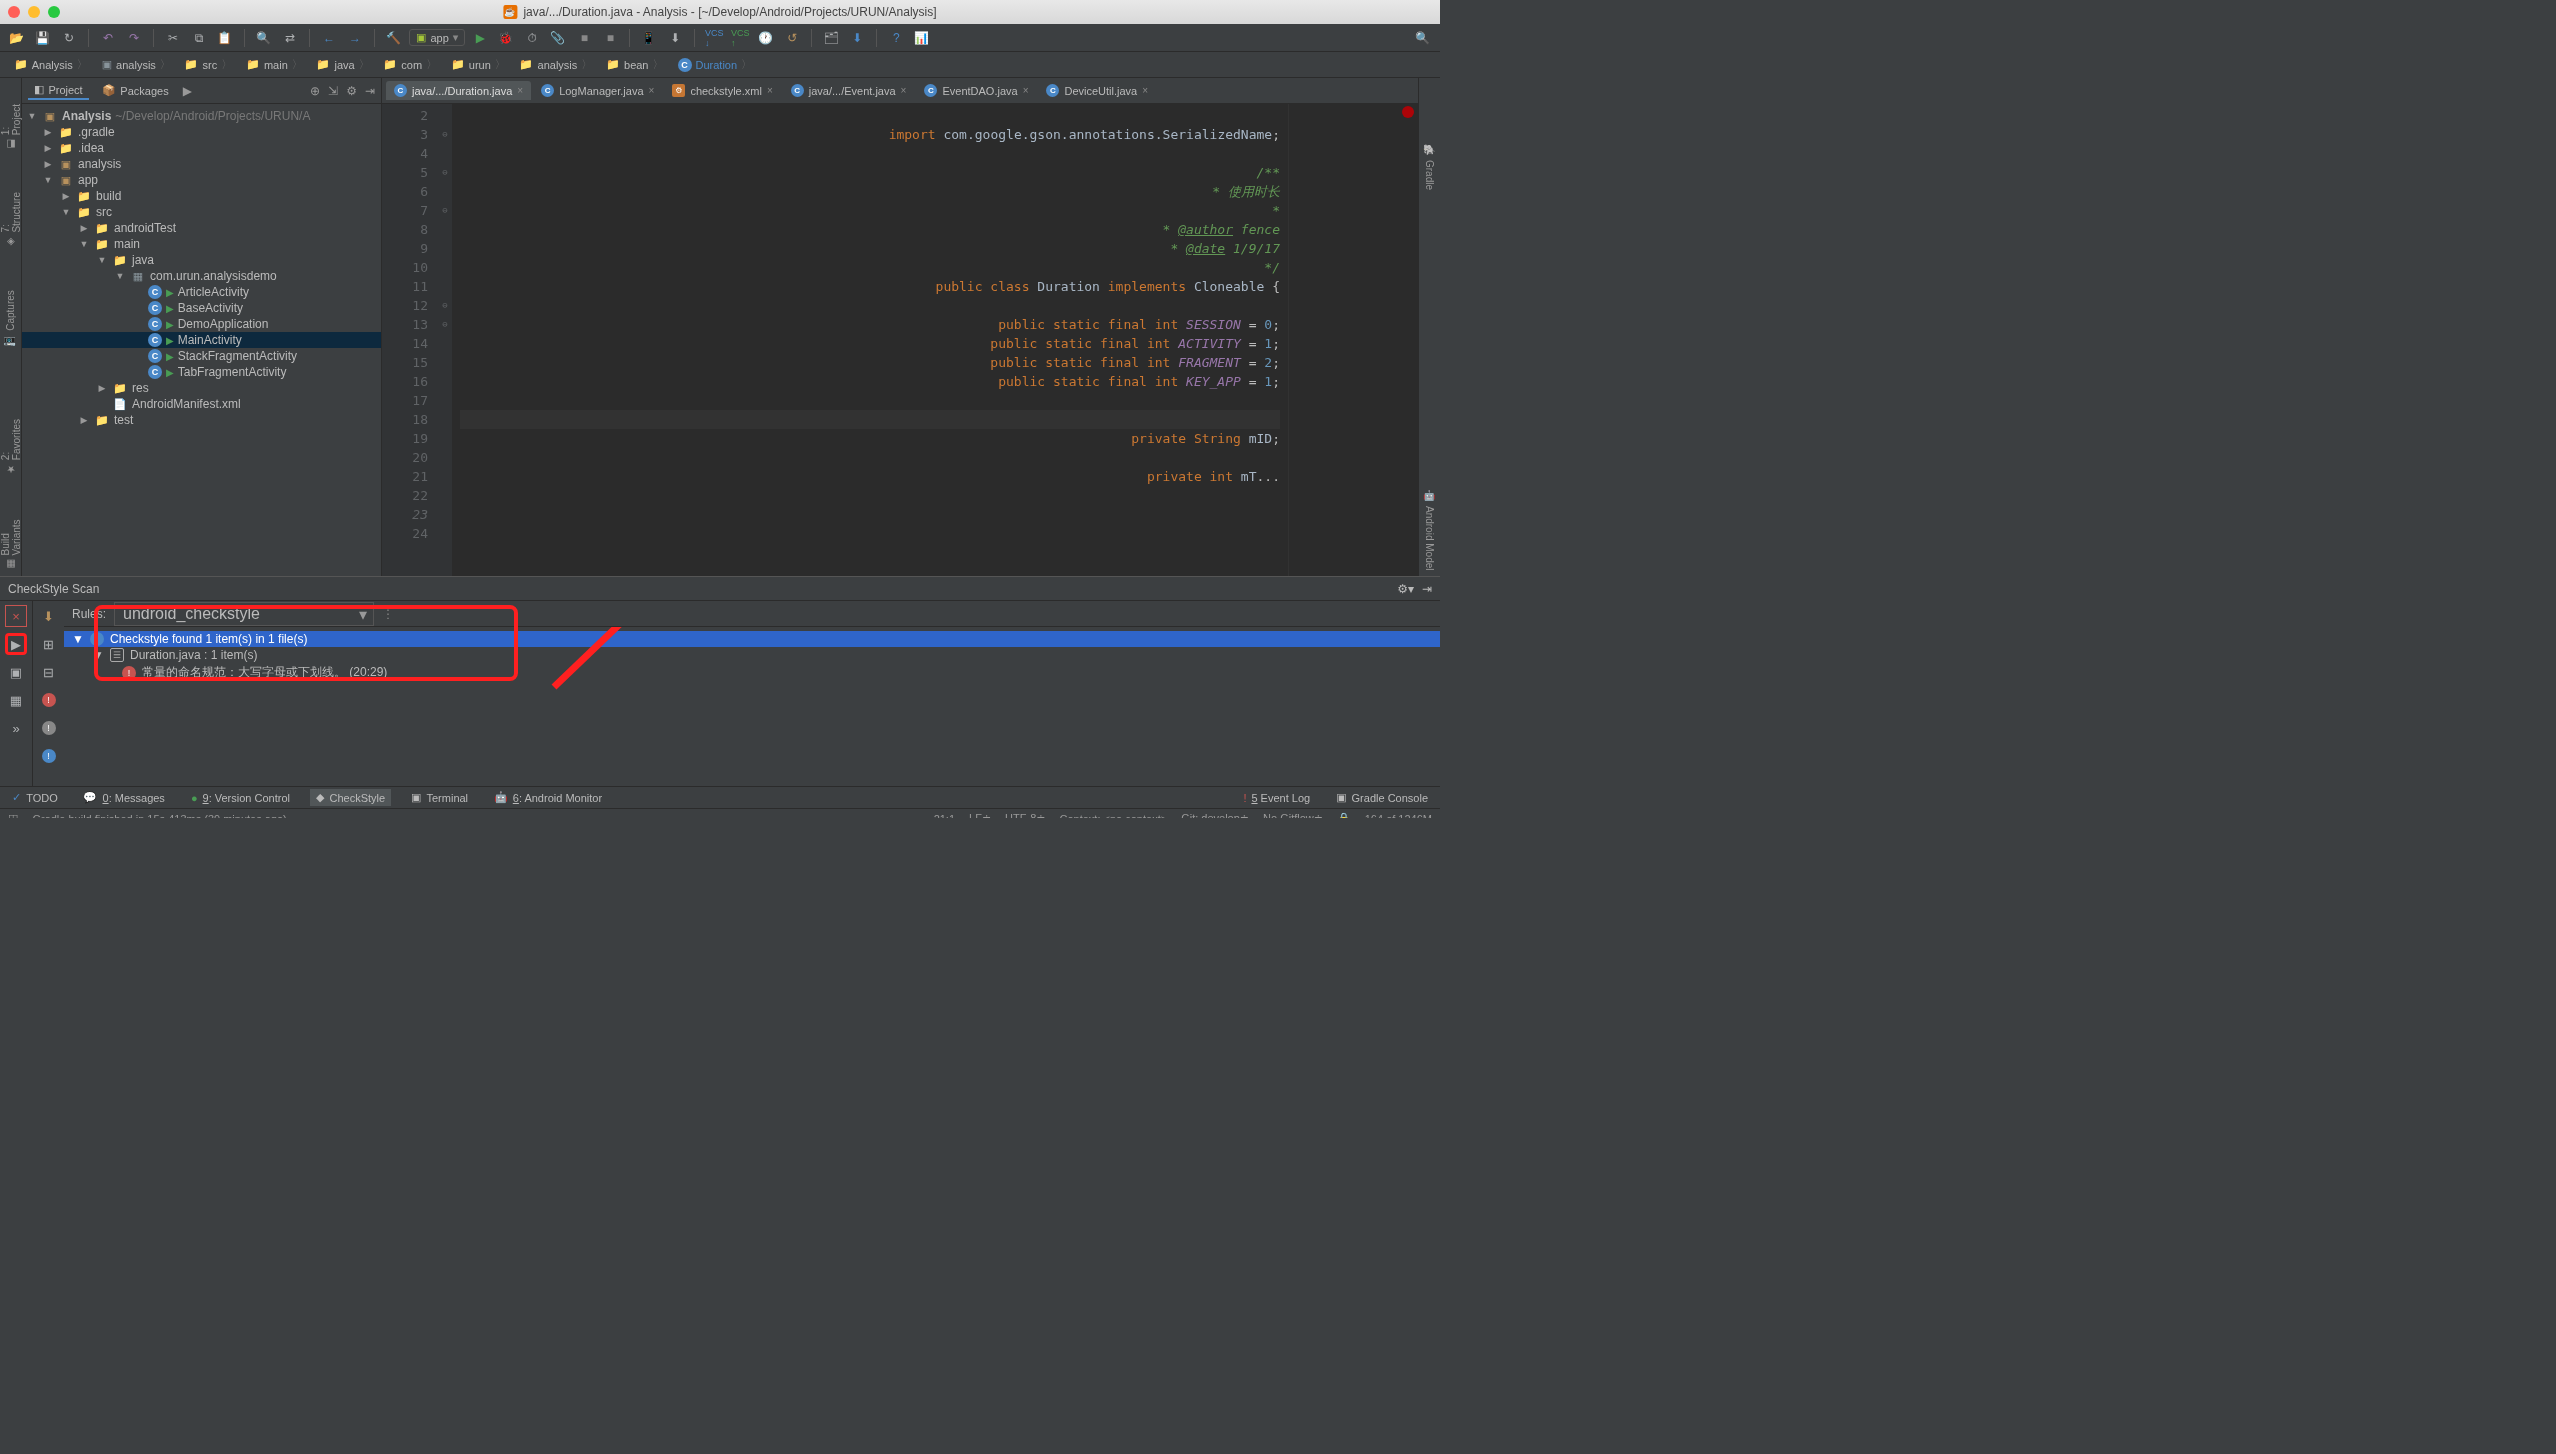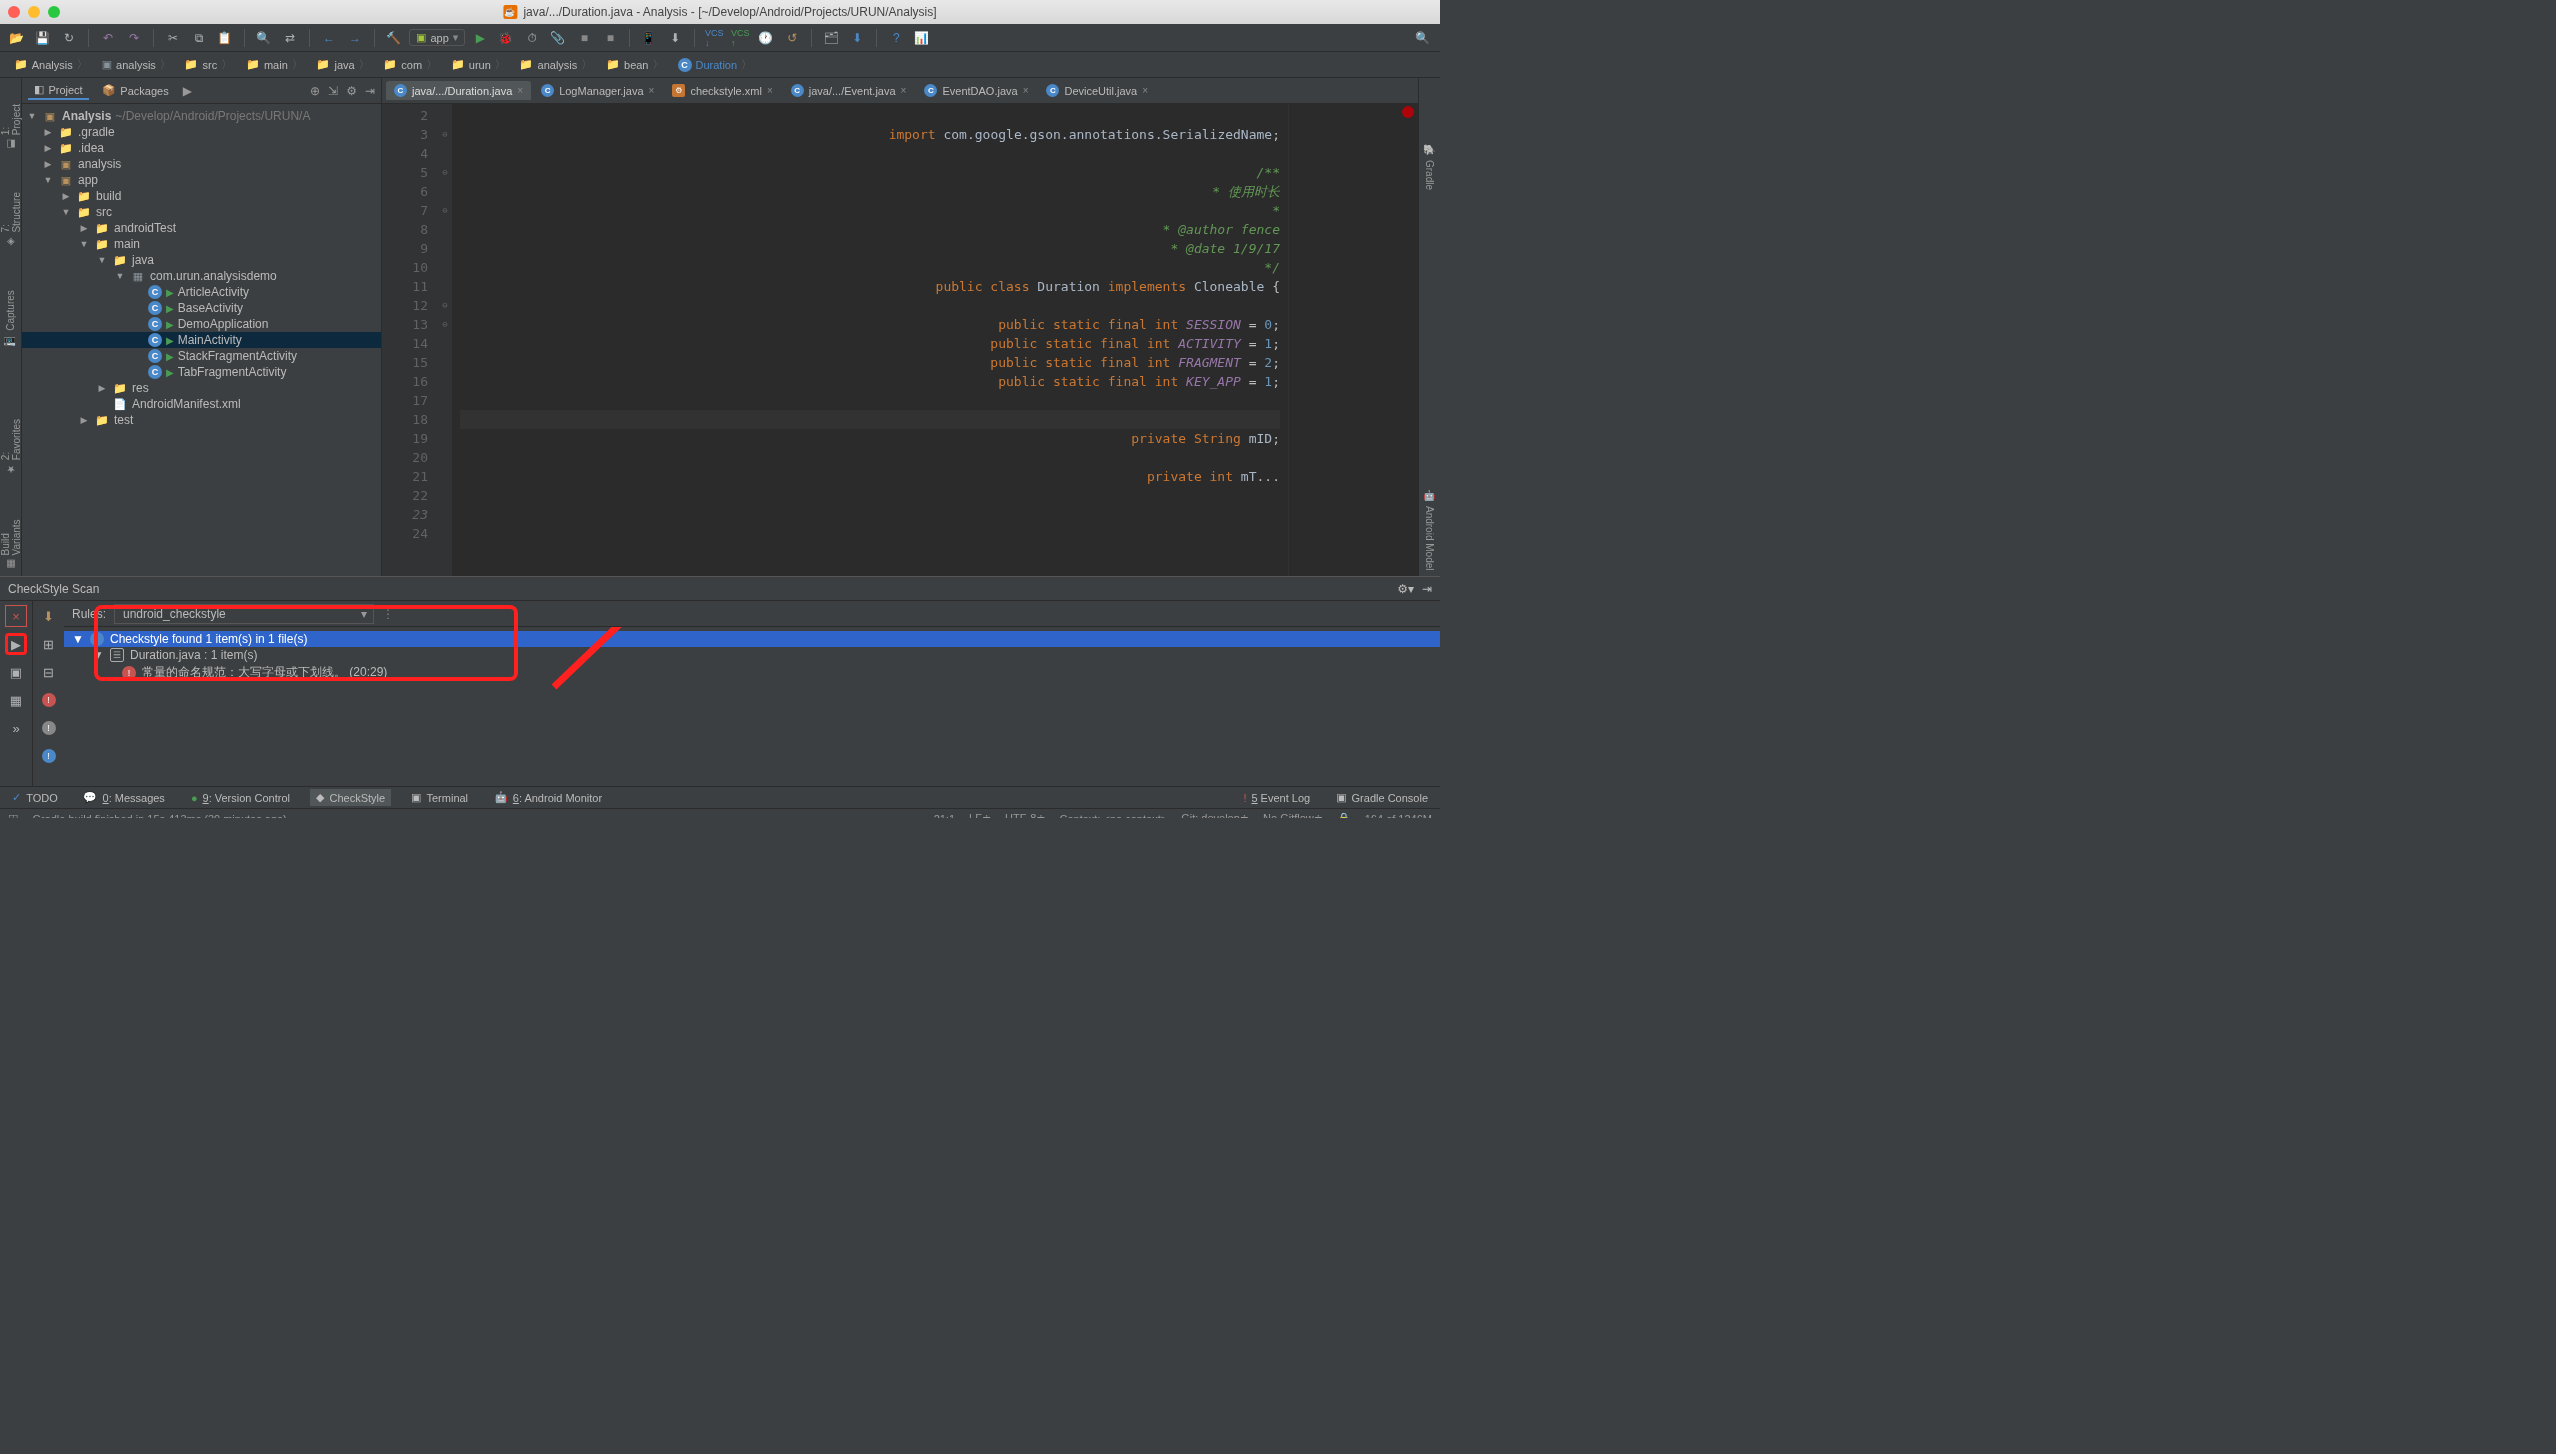--- a/index.html
+++ b/index.html
@@ -62,39 +62,39 @@
 .fold-col .fm { height: 19px; display: flex; align-items: center; justify-content: center; color: #606366; font-size: 9px; }
 .code-col { flex: 1; padding: 2px 8px; text-align: right; }
 .code-line { height: 19px; white-space: pre; }
 .hl-line { background: #323232; }
 .kw { color: #cc7832; }
 .type { color: #a9b7c6; }
 .ident { color: #a9b7c6; }
 .const-name { color: #9876aa; font-style: italic; }
 .num { color: #6897bb; }
 .doc { color: #629755; font-style: italic; }
-.doc-tag { color: #629755; font-style: italic; }
+.doc-tag { color: #629755; font-style: italic; text-decoration: underline; }
 .pkg { color: #a9b7c6; }
 .err-hl { background: #52503a; text-decoration: underline wavy #be9117; }
 .minimap { width: 130px; background: #2b2b2b; border-left: 1px solid #323232; position: relative; }
 
 .right-gutter { width: 22px; background: #3c3f41; border-left: 1px solid #2b2b2b; display: flex; flex-direction: column; align-items: center; padding-top: 60px; }
 .right-gutter .tool-tab { writing-mode: vertical-rl; font-size: 10px; color: #999; cursor: pointer; padding: 6px 2px; display: flex; align-items: center; gap: 4px; }
 
 .bottom-panel { height: 210px; background: #3c3f41; border-top: 1px solid #555; position: relative; }
 .bp-title { height: 24px; display: flex; align-items: center; padding: 0 8px; font-size: 12px; color: #bbb; border-bottom: 1px solid #2b2b2b; }
 .bp-title .spacer { flex: 1; }
 .bp-body { display: flex; height: 186px; }
 .bp-left-tools { width: 32px; display: flex; flex-direction: column; align-items: center; padding: 4px 0; gap: 6px; }
 .bp-tool { width: 22px; height: 22px; display: flex; align-items: center; justify-content: center; color: #afb1b3; cursor: pointer; font-size: 13px; }
 .bp-tool.run-highlighted { border: 3px solid #ff2020; border-radius: 4px; }
 .bp-left-tools2 { width: 32px; display: flex; flex-direction: column; align-items: center; padding: 4px 0; gap: 6px; border-left: 1px solid #2b2b2b; }
 .bp-main { flex: 1; display: flex; flex-direction: column; }
 .rules-bar { height: 26px; display: flex; align-items: center; padding: 0 8px; gap: 8px; border-bottom: 1px solid #2b2b2b; }
-.rules-combo { border: 1px solid #555; padding: 2px 18px 2px 8px; font-size: 12px; min-width: 260px; position: relative; }
+.rules-combo { border: 1px solid #555; padding: 2px 18px 2px 8px; font-size: 16px; min-width: 260px; position: relative; }
 .rules-combo::after { content: "▾"; position: absolute; right: 6px; color: #999; }
 .cs-tree { flex: 1; padding: 4px 0; font-size: 12px; position: relative; overflow: hidden; }
 .cs-row { display: flex; align-items: center; gap: 6px; padding: 1px 6px; }
 .cs-row.sel { background: #2f65ca; color: #fff; }
 .cs-ic { width: 14px; height: 14px; border-radius: 50%; display: inline-flex; align-items: center; justify-content: center; font-size: 9px; color: #fff; }
 .cs-info { background: #4a88c7; }
 .cs-file { background: transparent; color: #aaa; border: 1px solid #aaa; border-radius: 2px; }
 .cs-err { background: #c75450; }
 .red-circle-box { position: absolute; left: 94px; top: 28px; width: 424px; height: 76px; border: 4px solid #ff2020; border-radius: 8px; pointer-events: none; }
 

